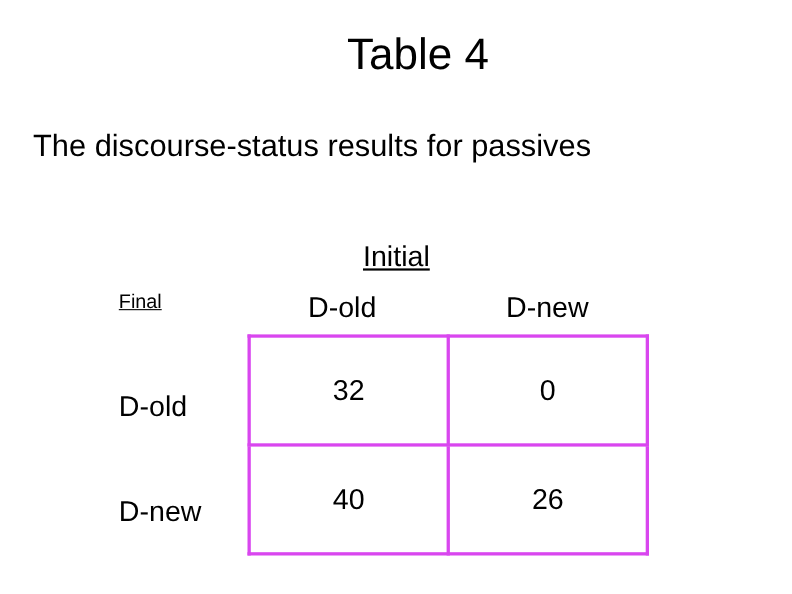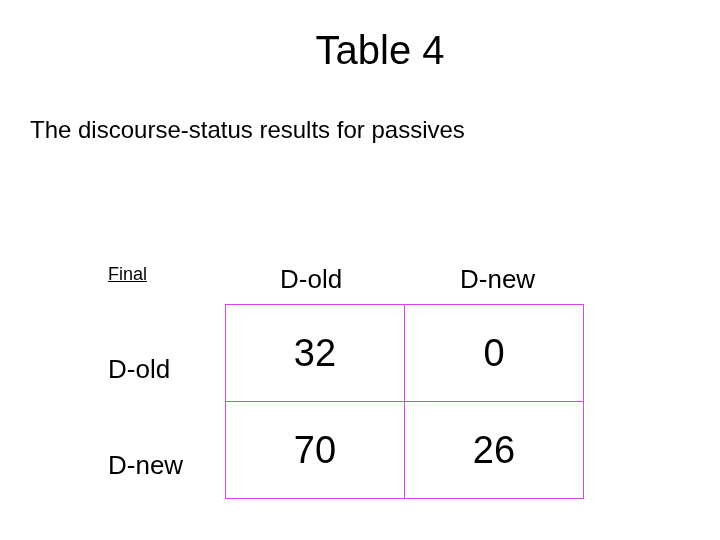--- a/index.html
+++ b/index.html
@@ -23,21 +23,21 @@
     width: 100%;
     text-align: center;
     font-size: 40px;
     font-weight: 400;
     padding-left: 20px;
   }
   .caption {
     position: absolute;
     top: 115px;
     left: 30px;
-    font-size: 24px;
+    font-size: 28px;
     line-height: 1.25;
   }
   .initial {
     position: absolute;
     top: 218px;
     left: 330px;
     font-size: 26px;
     text-decoration: underline;
   }
   .final {
@@ -71,53 +71,54 @@
     left: 108px;
     font-size: 26px;
   }
   .grid {
     position: absolute;
     top: 304px;
     left: 225px;
     border-collapse: collapse;
   }
   .grid td {
-    border: 1px solid #d946ef;
+    border: 3px solid #d946ef;
     width: 176px;
     height: 94px;
     text-align: center;
     vertical-align: middle;
-    font-size: 38px;
+    font-size: 26px;
   }
 </style>
 </head>
 <body>
 
 <div class="slide">
 
   <div class="title">Table 4</div>
 
   <div class="caption">
     <span>The discourse-status results for passives</span><br>
   </div>
 
+  <div class="initial">Initial</div>
   <div class="final">Final</div>
 
   <div class="ch-dold">D-old</div>
   <div class="ch-dnew">D-new</div>
 
   <div class="rh-dold">D-old</div>
   <div class="rh-dnew">D-new</div>
 
   <table class="grid">
     <tbody>
         <tr>
       <td>32</td>
       <td>0</td>
     </tr>
     <tr>
-      <td>70</td>
+      <td>40</td>
       <td>26</td>
     </tr>
   </tbody>
     </table>
 
 </div>
 
 </body></html>

